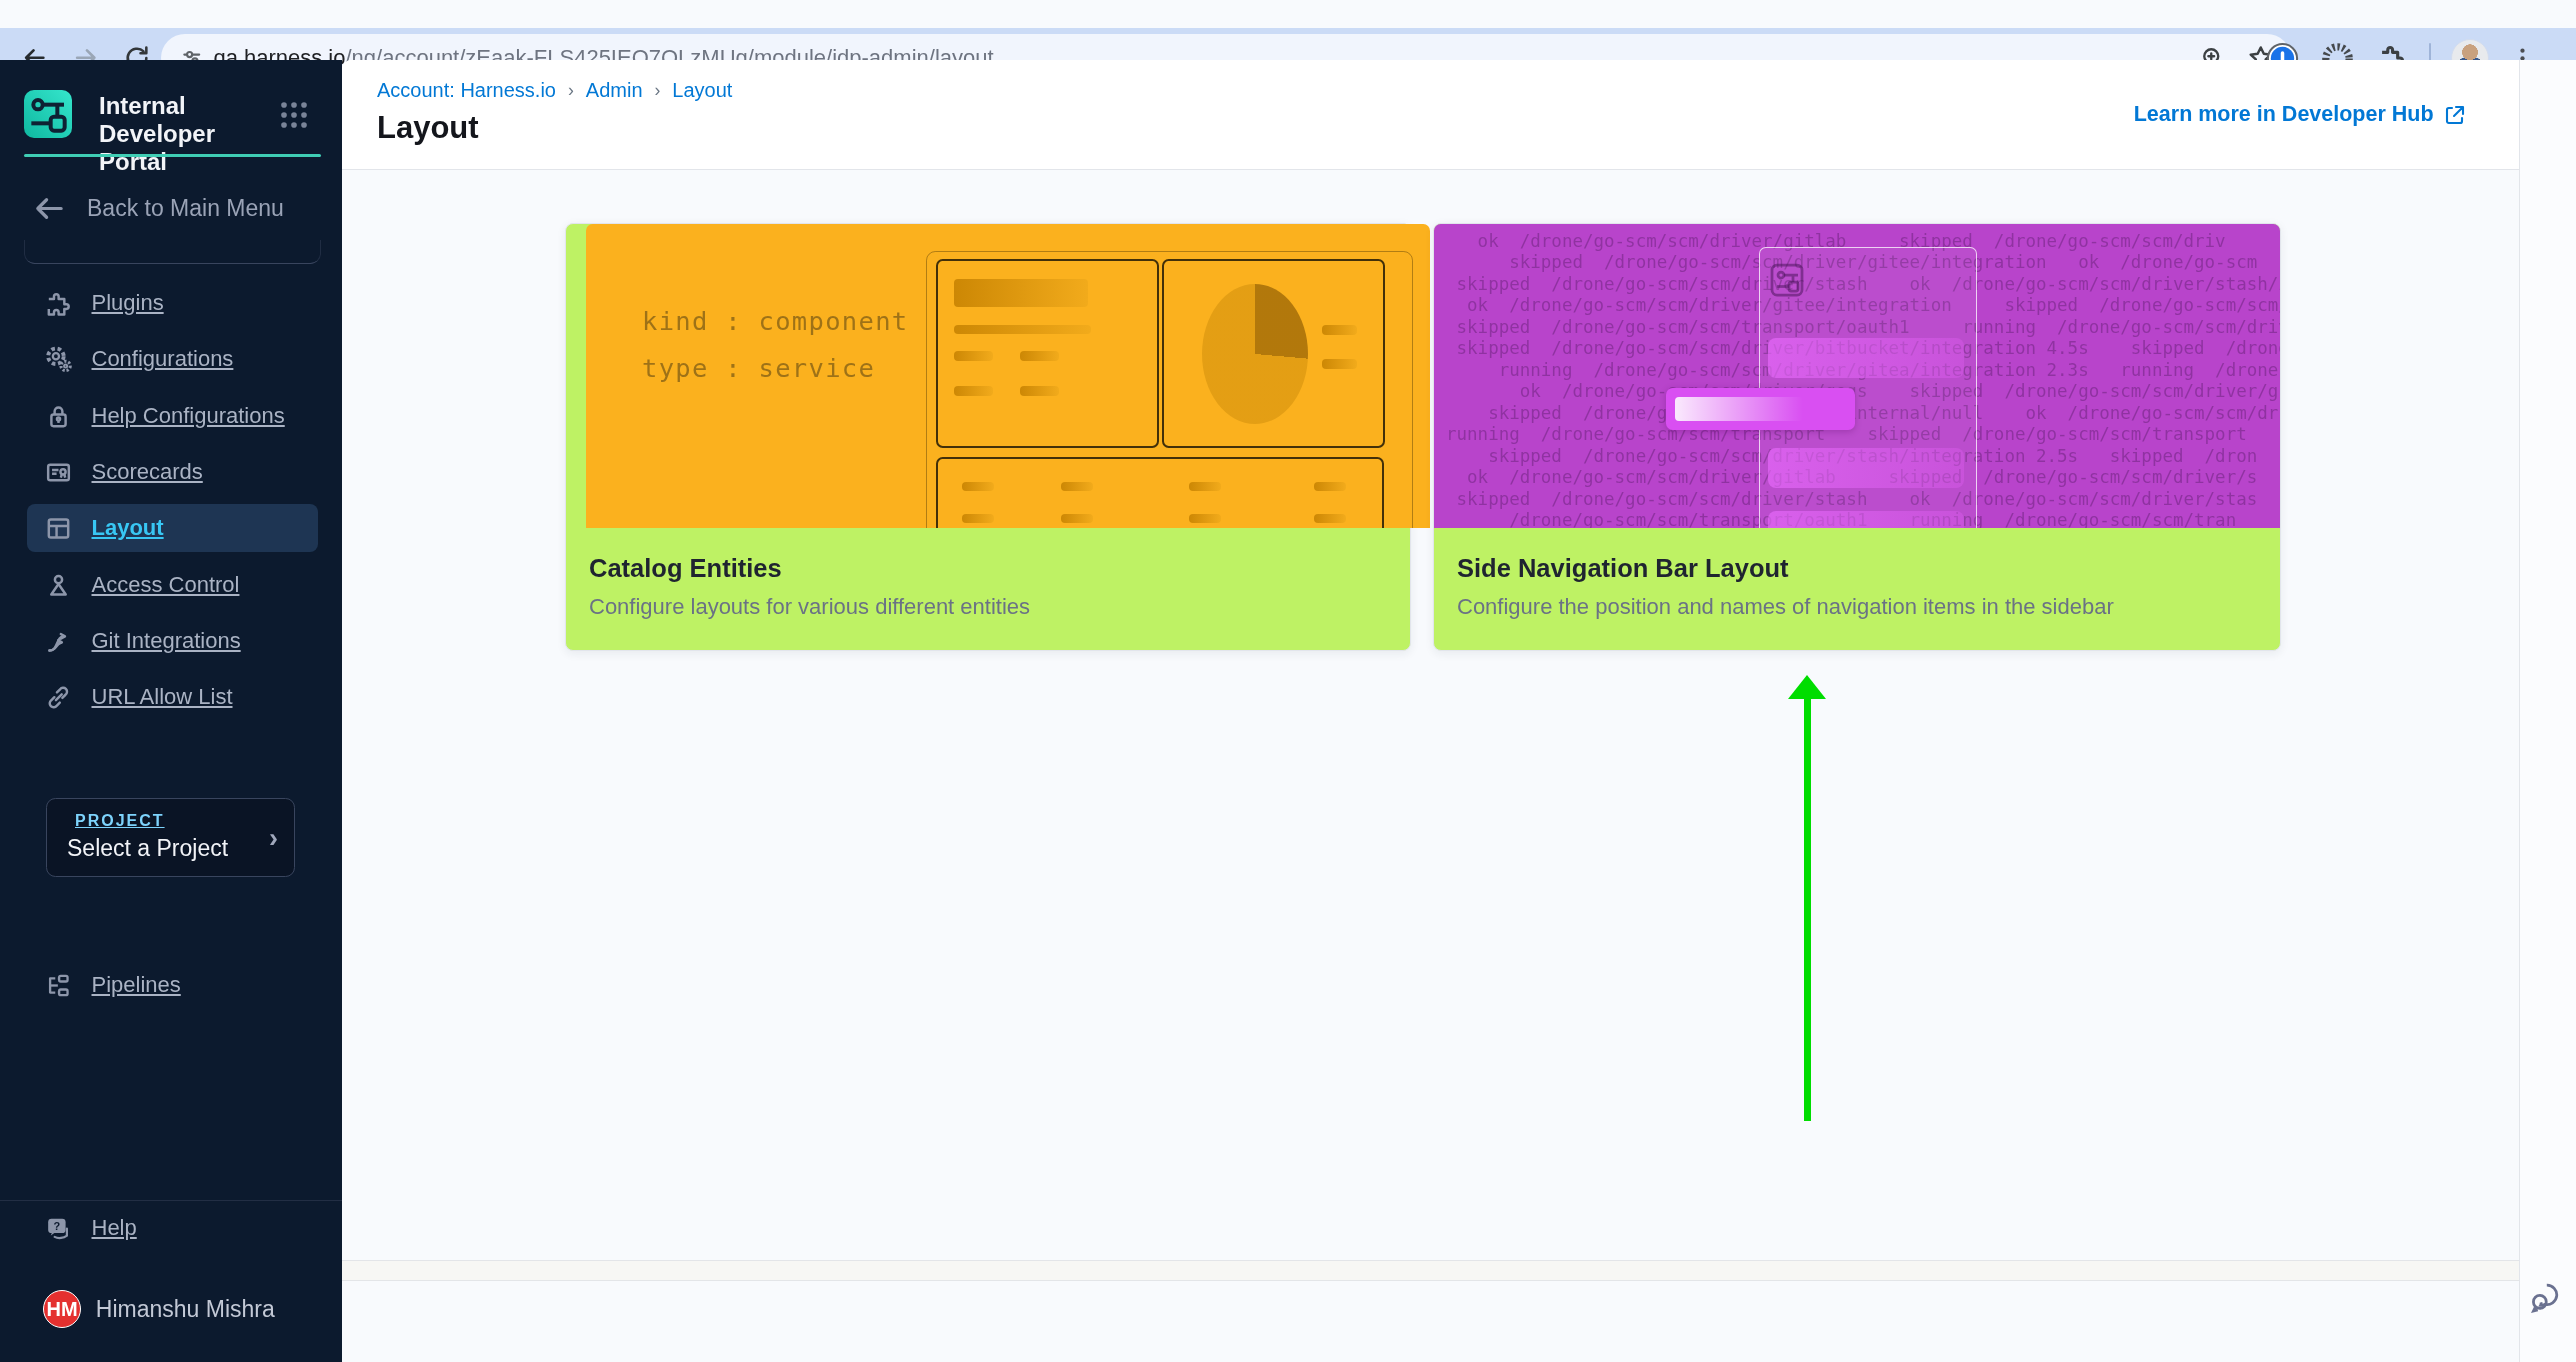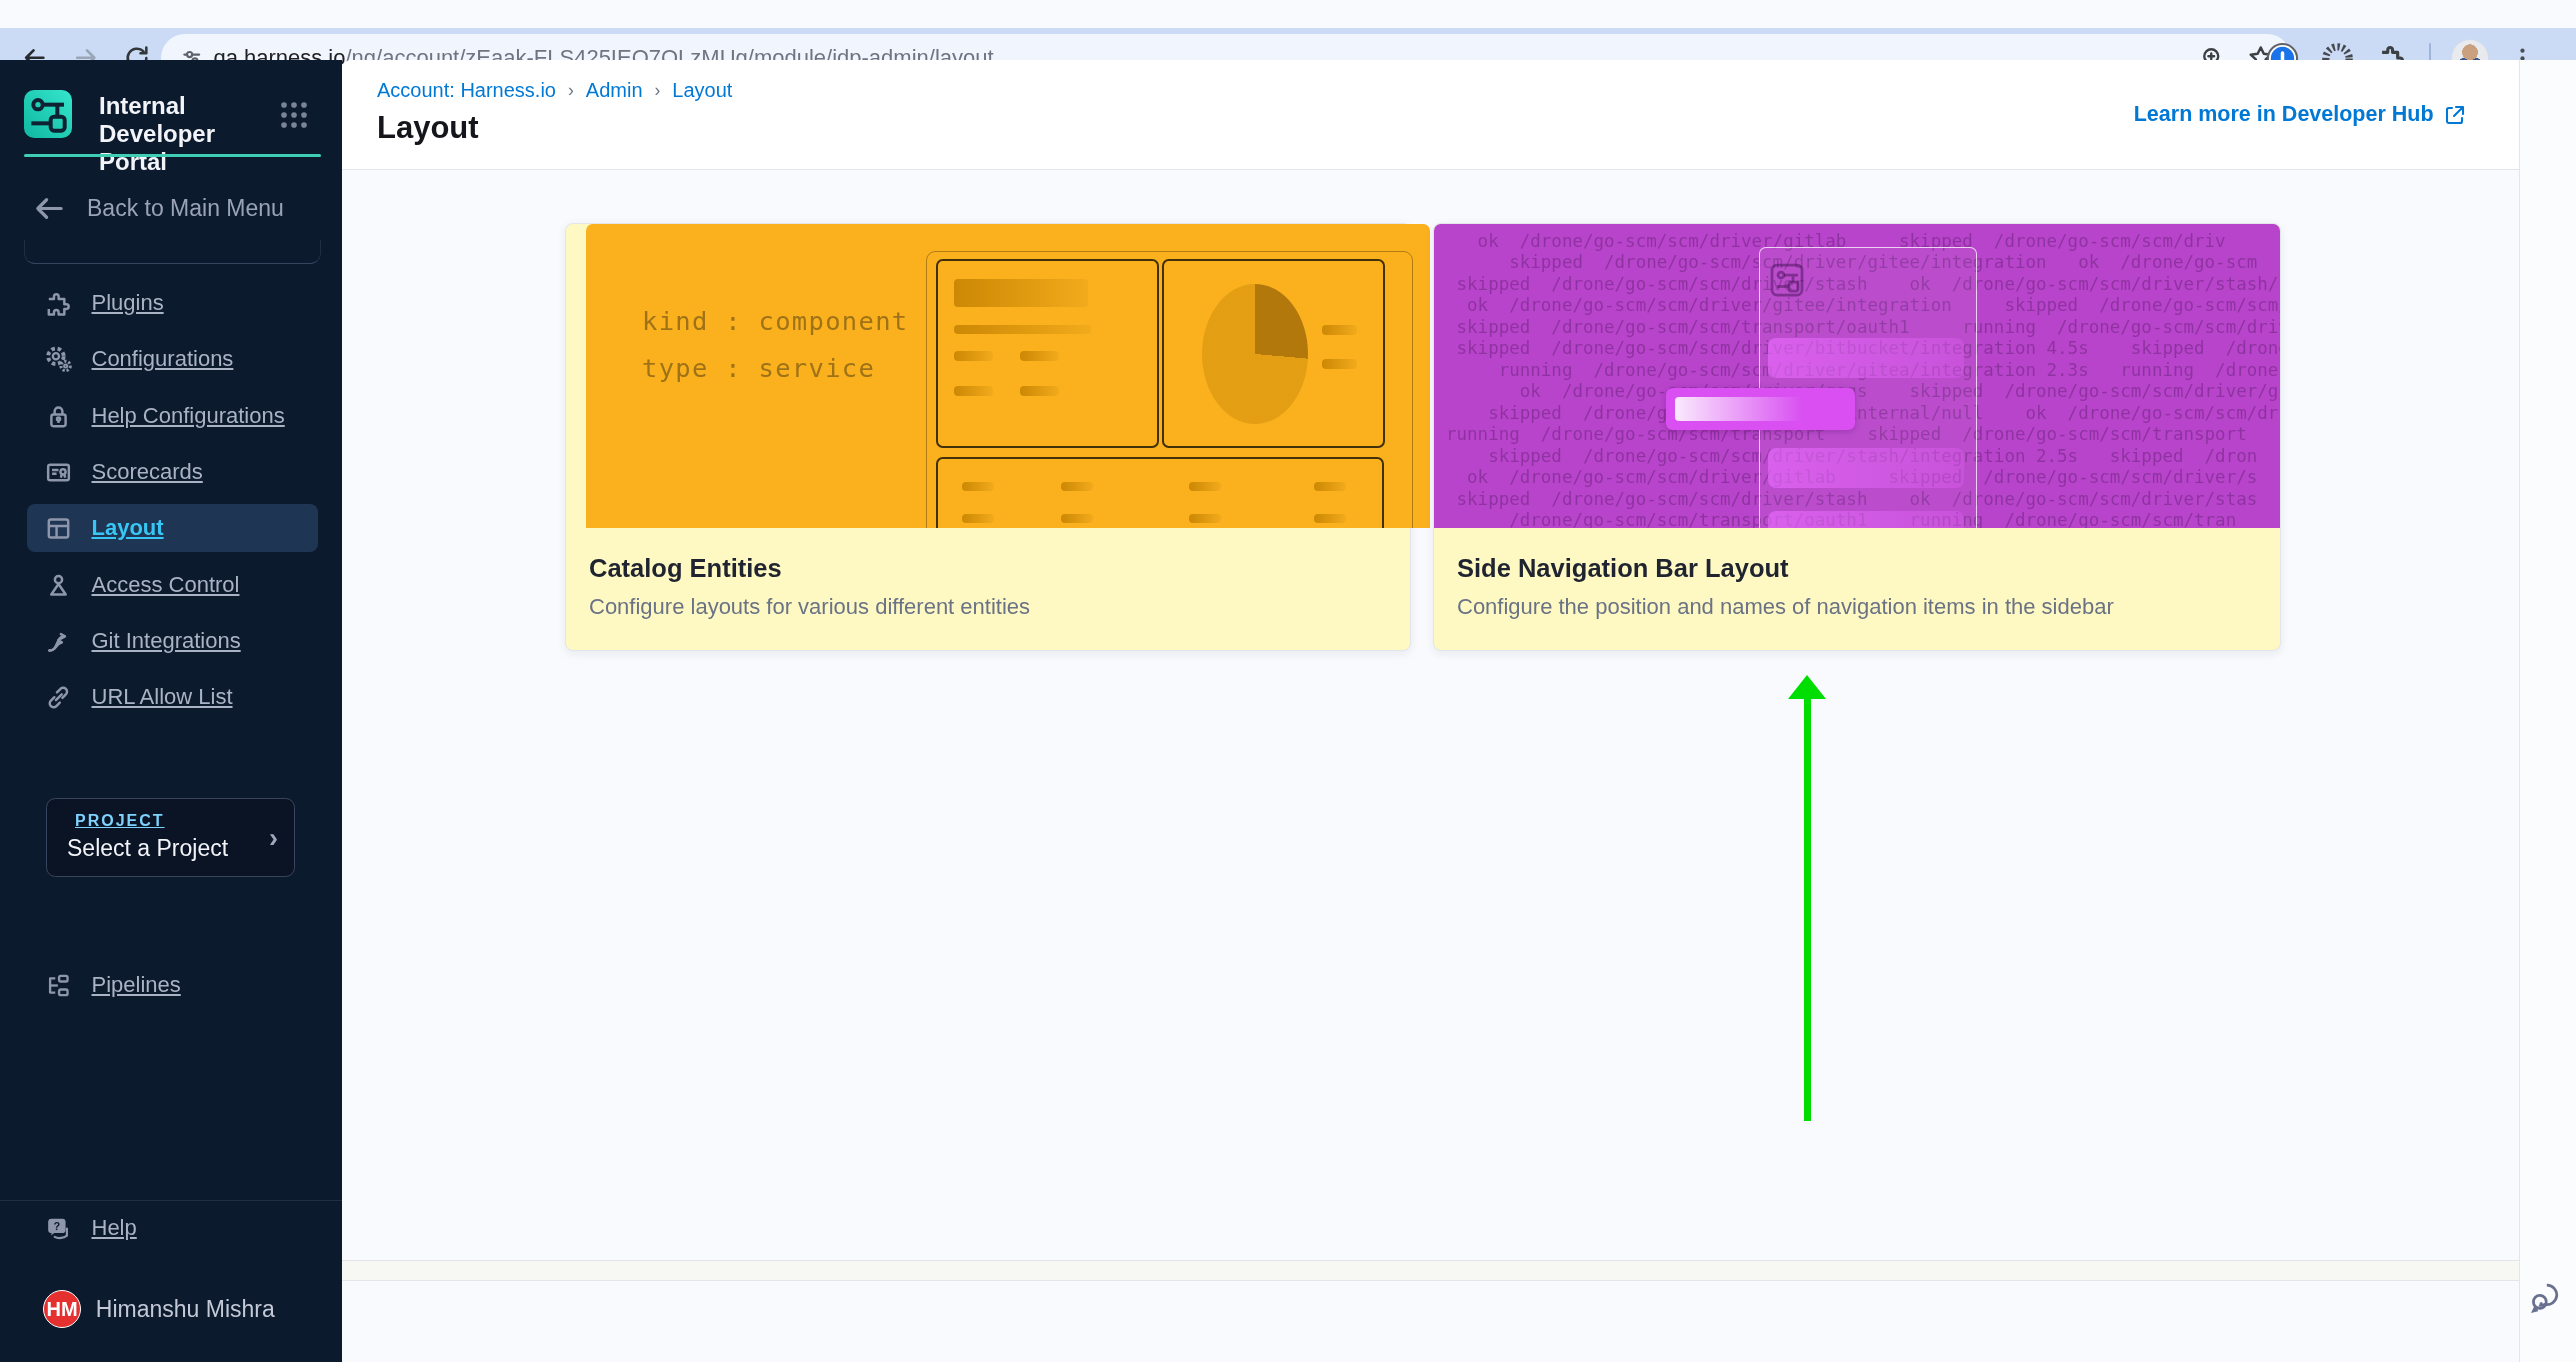--- a/index.html
+++ b/index.html
@@ -46,21 +46,21 @@
   .content-header{position:absolute;left:0;top:0;width:2177px;height:109px;background:#fff;border-bottom:1.3px solid #E2E5EA;}
   .breadcrumb{position:absolute;left:35px;top:19px;font-size:20px;color:#0278D5;display:flex;gap:12px;align-items:center;}
   .breadcrumb .sep{color:#6B7785;font-size:17.5px;}
   .breadcrumb a{color:#0278D5;text-decoration:none;cursor:pointer;}
   .page-title{position:absolute;left:35px;top:50px;font-size:31px;font-weight:700;color:#14161C;}
   .learn-more{position:absolute;right:52px;top:42px;font-size:21.5px;font-weight:700;color:#0278D5;display:flex;align-items:center;gap:9.4px;cursor:pointer;}
   .content-body{position:absolute;left:0;top:110px;width:2177px;height:1192px;background:#F8FAFD;}
   .footer-band{position:absolute;left:0;top:1090px;width:2177px;height:19px;background:#F7F7F4;border-top:1.3px solid #E3E5E8;border-bottom:1.3px solid #E3E5E8;}
 
   
-  .card{position:absolute;top:53px;width:844px;height:426px;background:#fef9c3;border:1.3px solid #E2E5EC;border-radius:8px;box-shadow:0 2.7px 9.4px rgba(30,40,60,.07);cursor:pointer;}
+  .card{position:absolute;top:53px;width:844px;height:426px;background:#bef264;border:1.3px solid #E2E5EC;border-radius:8px;box-shadow:0 2.7px 9.4px rgba(30,40,60,.07);cursor:pointer;}
   .card .illus{position:absolute;left:0;top:0;width:100%;height:304px;border-radius:6.7px 6.7px 0 0;overflow:hidden;}
   .card .c-title{position:absolute;left:23px;top:330px;font-size:25.5px;font-weight:700;color:#1F2430;}
   .card .c-desc{position:absolute;left:23px;top:370px;font-size:22px;color:#6A7285;}
   .illus-yellow{background:#FBB11E;margin-left:20px;}
   .illus-purple{background:#B844CB;}
   .mono{font-family:"DejaVu Sans Mono",monospace;}
   .yaml-line{position:absolute;left:56px;font-size:25.5px;letter-spacing:1.3px;color:rgba(82,62,18,.55);}
   .mock-outer{position:absolute;left:340px;top:27px;width:485px;height:349px;border:1.3px solid rgba(40,28,0,.35);border-radius:9.4px;}
   .mock-panel{position:absolute;border:2px solid rgba(25,20,5,.82);border-radius:6.7px;}
   .ybar{position:absolute;border-radius:4px;background:linear-gradient(90deg,rgba(196,128,0,.85),rgba(214,152,20,.25));}

